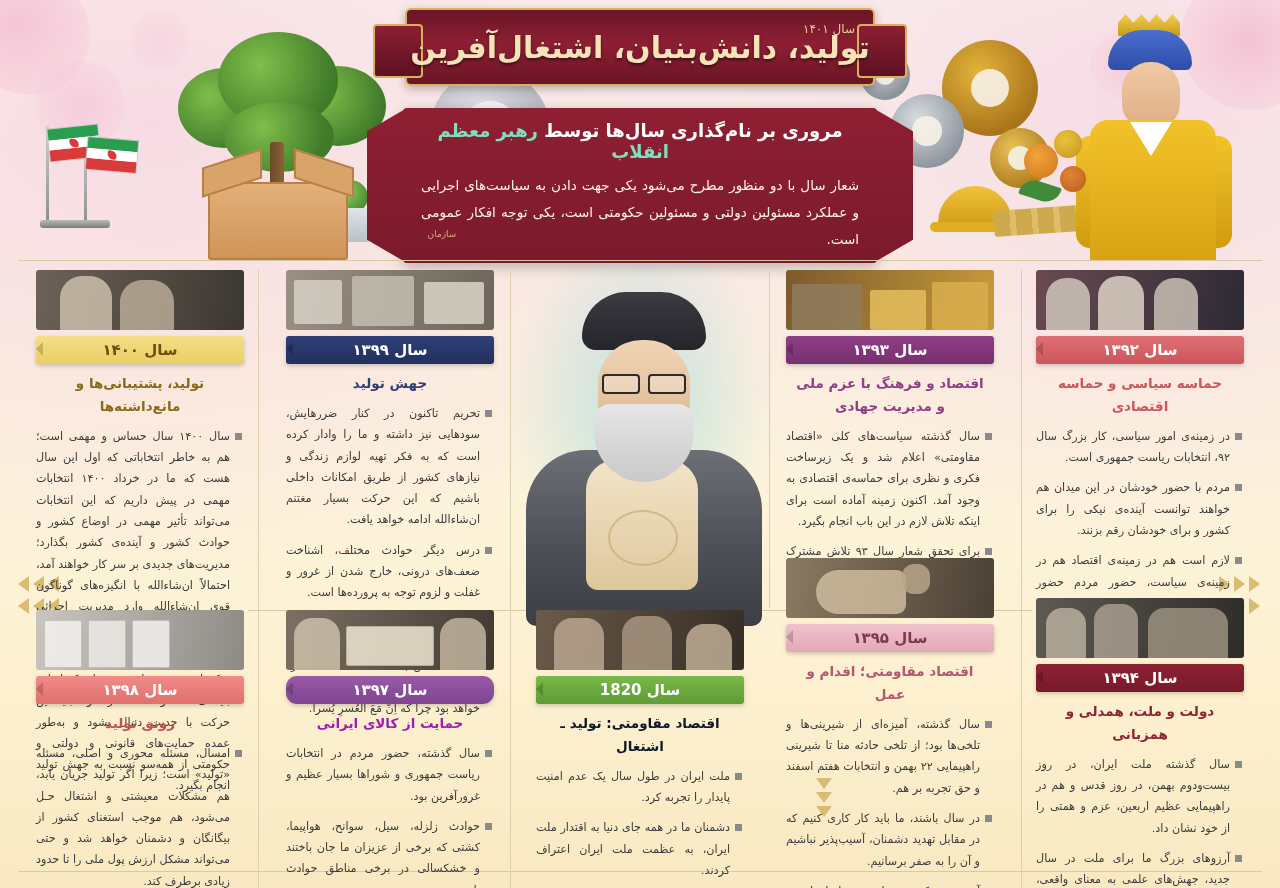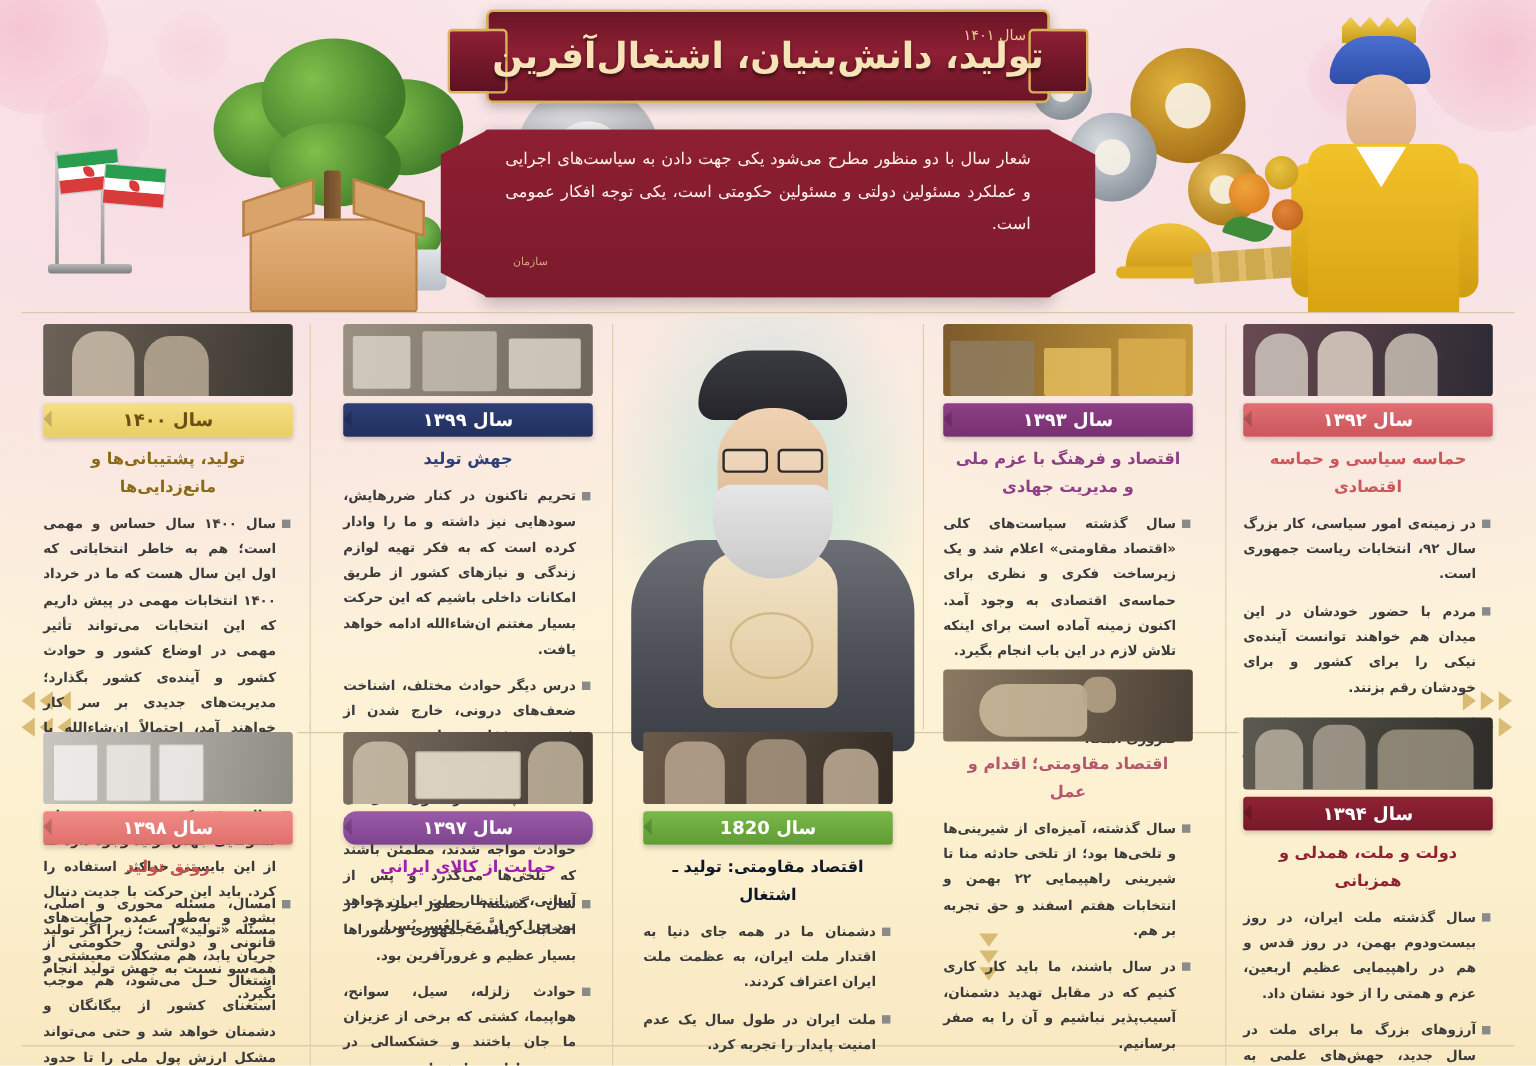--- a/index.html
+++ b/index.html
@@ -239,21 +239,21 @@
     content:""; position:absolute; left:-7px; top:6px; border:7px solid transparent;
     border-right-color: rgba(0,0,0,.18);
   }
   .subtitle {
     margin-top: 8px; text-align: center; font-size: 13.5px; font-weight: bold;
     color: #9a2b3a; line-height: 1.7; padding: 0 4px;
   }
   .bullets { margin-top: 8px; list-style: none; }
   .bullets li {
     position: relative; font-size: 11.2px; line-height: 1.9; color: #3b3b3b;
-    text-align: justify; padding-right: 14px; margin-bottom: 9px; direction: rtl; font-weight: bold;
+    text-align: justify; padding-right: 14px; margin-bottom: 9px; direction: rtl;
   }
   .bullets li:before {
     content: ""; position: absolute; right: 2px; top: 7px;
     width: 7px; height: 7px; background: #8a8a8a;
   }
   .vdiv { position: absolute; width: 1px; background: #ddcfae; }
 
   
   .bn-1400 { background: linear-gradient(180deg,#f5de86,#e9cf63); color:#6b4e12 !important; }
   .bn-1399 { background: linear-gradient(180deg,#2f3f77,#22305e); }
@@ -342,20 +342,23 @@
       <div class="fl flB"></div>
       <div class="fl flC"></div>
   </div>
 
   <div class="title-ribbon">
     <span class="title-year">سال ۱۴۰۱</span>
     <span class="title-text">تولید، دانش‌بنیان، اشتغال‌آفرین</span>
   </div>
 
   <div class="intro-box">
+    <div class="intro-head">
+      <span>مروری بر نام‌گذاری سال‌ها توسط </span><span class="hl">رهبر معظم انقلاب</span>
+    </div>
     <div class="intro-body">شعار سال با دو منظور مطرح می‌شود یکی جهت دادن به سیاست‌های اجرایی و عملکرد مسئولین دولتی و مسئولین حکومتی است، یکی توجه افکار عمومی است.</div>
     <div class="seal">سازمان</div>
   </div>
 </div>
 
 <div class="main">
   <div class="rule top"></div>
   <div class="rule bottom"></div>
   <div class="h-line-top"></div>
 
@@ -446,21 +449,21 @@
       <li>ملت همچنانکه در طول سال‌های متمادی، شجاعانه و با روحیه با حوادث مواجه شدند، مطمئن باشند که تلخی‌ها می‌گذرد و پس از آسانی، در انتظار ملت ایران خواهد بود چرا که اِنَّ مَعَ العُسرِ یُسرا.</li>
     </ul>
   </div>
 
   <div class="card" style="left:36px; top:12px;">
     <div class="photo" style="background:linear-gradient(100deg,#6d6258,#3b3731);">
       <div class="ph-a" style="left:24px;top:6px;width:52px;height:54px;background:#cbbda9;border-radius:22px 22px 0 0;"></div>
       <div class="ph-b" style="left:84px;top:10px;width:54px;height:50px;background:#b9aa95;border-radius:22px 22px 0 0;"></div>
     </div>
     <div class="banner bn-1400">سال ۱۴۰۰</div>
-    <div class="subtitle sub-1400">تولید، پشتیبانی‌ها و مانع‌زدایی‌ها</div>
+    <div class="subtitle sub-1400">تولید، پشتیبانی‌ها و مانع‌داشته‌ها</div>
     <ul class="bullets">
       <li>سال ۱۴۰۰ سال حساس و مهمی است؛ هم به خاطر انتخاباتی که اول این سال هست که ما در خرداد ۱۴۰۰ انتخابات مهمی در پیش داریم که این انتخابات می‌تواند تأثیر مهمی در اوضاع کشور و حوادث کشور و آینده‌ی کشور بگذارد؛ مدیریت‌های جدیدی بر سر کار خواهند آمد، احتمالاً ان‌شاءالله با انگیزه‌های گوناگون قوی ان‌شاءالله وارد مدیریت اجرائی کشور بشوند.</li>
       <li>سال ۱۴۰۰ یک زمینه‌ی خوبی برای شکوفایی جهش تولید وجود دارد که از این بایستی حداکثر استفاده را کرد. باید این حرکت با جدیت دنبال بشود و به‌طور عمده حمایت‌های قانونی و دولتی و حکومتی از همه‌سو نسبت به جهش تولید انجام بگیرد.</li>
     </ul>
   </div>
 
   <div class="card" style="right:36px; top:340px;">
     <div class="photo" style="background:linear-gradient(100deg,#5d5a52,#2e2c28);">
       <div class="ph-a" style="left:10px;top:10px;width:40px;height:50px;background:#b7ae9e;border-radius:16px 16px 0 0;"></div>
       <div class="ph-b" style="left:58px;top:6px;width:44px;height:54px;background:#a79e8e;border-radius:16px 16px 0 0;"></div>
@@ -473,39 +476,40 @@
       <li>آرزوهای بزرگ ما برای ملت در سال جدید، جهش‌های علمی به معنای واقعی، عدالت قضائی و اقتصادی و ایمان و معنویت است.</li>
 
     </ul>
   </div>
 
   <div class="card" style="right:286px; top:300px;">
     <div class="photo" style="background:linear-gradient(100deg,#8b7a62,#4a4035);">
       <div class="ph-a" style="left:30px;top:12px;width:90px;height:44px;background:#cdbb9c;border-radius:24px 10px 10px 24px;"></div>
       <div class="ph-b" style="left:116px;top:6px;width:28px;height:30px;background:#b8a display;background:#b8a688;border-radius:12px;"></div>
     </div>
+    <div class="banner bn-1395">سال ۱۳۹۵</div>
     <div class="subtitle sub-1395">اقتصاد مقاومتی؛ اقدام و عمل</div>
     <ul class="bullets">
       <li>سال گذشته، آمیزه‌ای از شیرینی‌ها و تلخی‌ها بود؛ از تلخی حادثه منا تا شیرینی راهپیمایی ۲۲ بهمن و انتخابات هفتم اسفند و حق تجربه بر هم.</li>
       <li>در سال باشند، ما باید کار کاری کنیم که در مقابل تهدید دشمنان، آسیب‌پذیر نباشیم و آن را به صفر برسانیم.</li>
       <li>آن چیزی که مهم است و اصل است، مسئله‌ی تولید داخلی، مسئله‌ی ایجاد اشتغال و رفع بیکاری و مسئله‌ی تحرک و رونق اقتصادی و مقابله با رکود است.</li>
     </ul>
   </div>
 
   <div class="card" style="left:50%; transform:translateX(-50%); top:352px;">
     <div class="photo" style="background:linear-gradient(100deg,#6a5a4a,#352d25);">
       <div class="ph-a" style="left:18px;top:8px;width:50px;height:52px;background:#b9a690;border-radius:18px 18px 0 0;"></div>
       <div class="ph-b" style="left:86px;top:6px;width:50px;height:54px;background:#a89580;border-radius:18px 18px 0 0;"></div>
       <div class="ph-c" style="left:150px;top:14px;width:46px;height:46px;background:#c0ad95;border-radius:18px 18px 0 0;"></div>
     </div>
     <div class="banner bn-1396">سال 1820</div>
     <div class="subtitle sub-1396">اقتصاد مقاومتی: تولید ـ اشتغال</div>
     <ul class="bullets">
+      <li>ملت ایران در طول سال یک عدم امنیت پایدار را تجربه کرد.</li>
       <li>دشمنان ما در همه جای دنیا به اقتدار ملت ایران، به عظمت ملت ایران اعتراف کردند.</li>
-      <li>ملت ایران در طول سال یک عدم امنیت پایدار را تجربه کرد.</li>
 
     </ul>
   </div>
 
   <div class="card" style="left:286px; top:352px;">
     <div class="photo" style="background:linear-gradient(100deg,#7d7063,#423a32);">
       <div class="ph-a" style="left:8px;top:8px;width:46px;height:52px;background:#cdbfa9;border-radius:18px 18px 0 0;"></div>
       <div class="ph-b" style="left:60px;top:16px;width:88px;height:40px;background:#efe6d2;border:1px solid #cbbda4;"></div>
       <div class="ph-c" style="left:154px;top:8px;width:46px;height:52px;background:#c2b49e;border-radius:18px 18px 0 0;"></div>
     </div>

